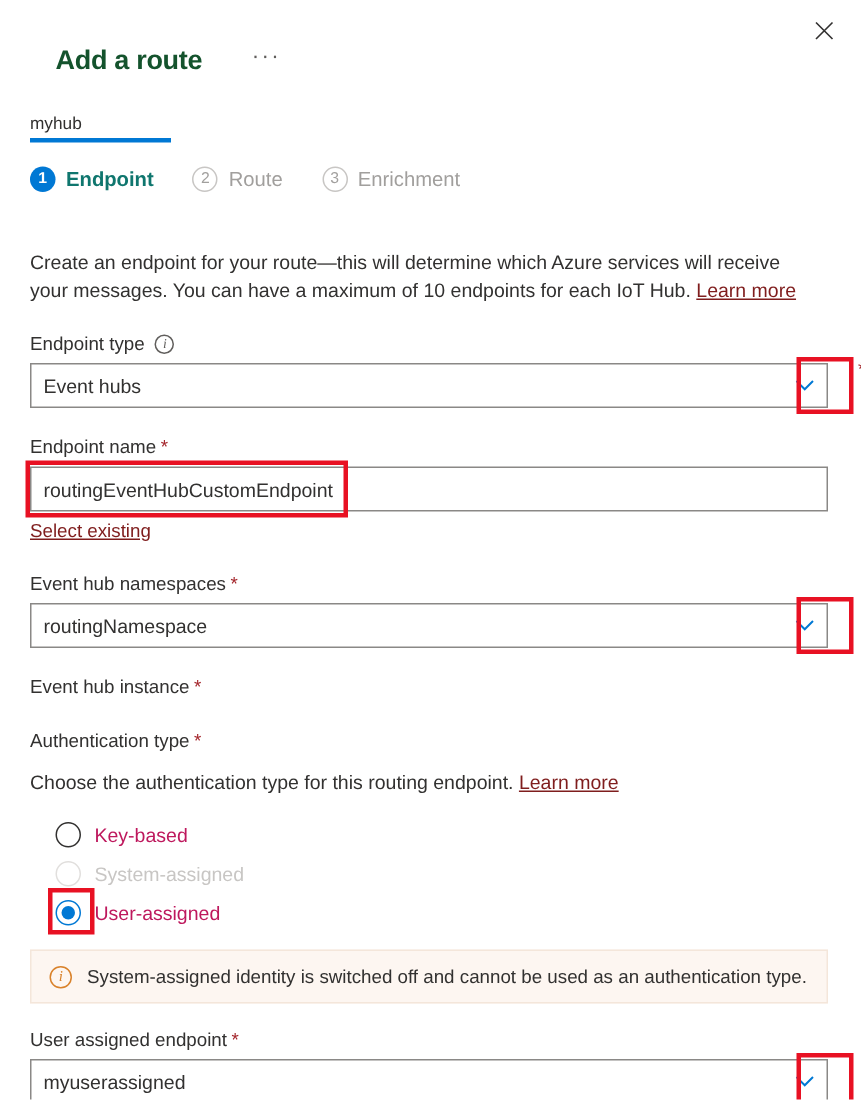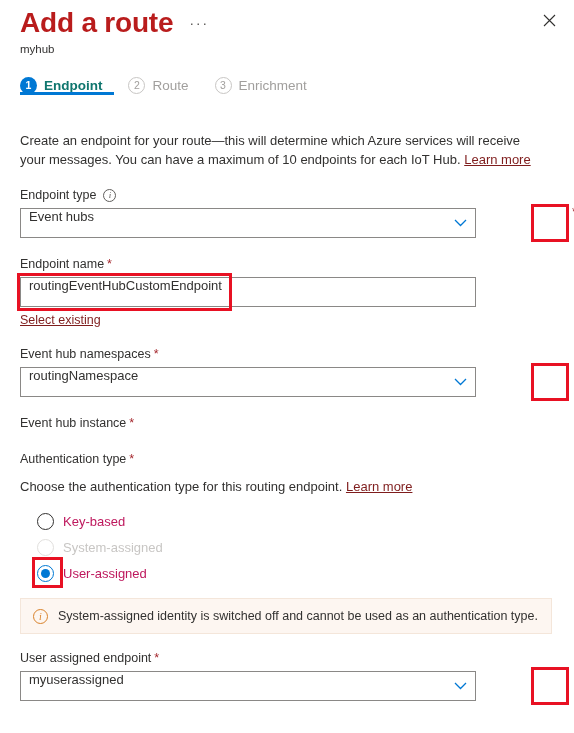--- a/index.html
+++ b/index.html
@@ -20,26 +20,26 @@
   
   .blade-header {
     position: relative;
     padding: 8px 20px 0 20px;
   }
   .title-row {
     display: flex;
     align-items: baseline;
   }
   .blade-title {
-    font-size: 28px;
+    font-size: 18px;
     font-weight: 600;
     letter-spacing: -0.2px;
-    color: #b91c1c;
+    color: #14532d;
     line-height: 30px;
-    margin: 0;
+    margin: 17px;
   }
   .ellipsis-btn {
     margin-left: 16px;
     color: #605e5c;
     font-size: 15px;
     line-height: 12px;
     letter-spacing: 1.5px;
     cursor: pointer;
     position: relative;
     top: -4px;
@@ -175,24 +175,25 @@
   .control-row {
     position: relative;
     display: flex;
     align-items: center;
   }
   .fld {
     height: 30px;
     border: 1px solid #8a8886;
     background: #ffffff;
     display: flex;
+    align-items: center;
     font-size: 13px;
     color: #323130;
     padding: 0 8px;
-    width: 456px;
+    width: 532px;
   }
   .fld.dropdown {
     padding-right: 0;
     justify-content: space-between;
   }
   .fld .chev {
     width: 30px;
     height: 28px;
     display: flex;
     align-items: center;

